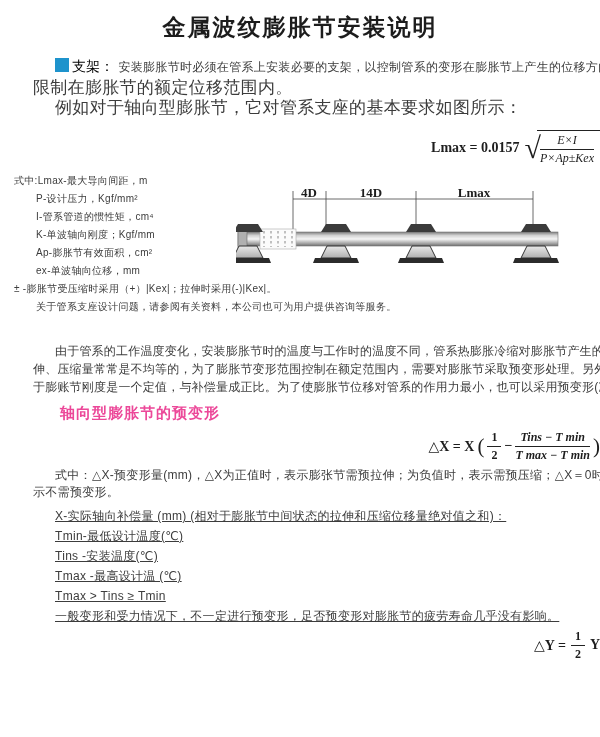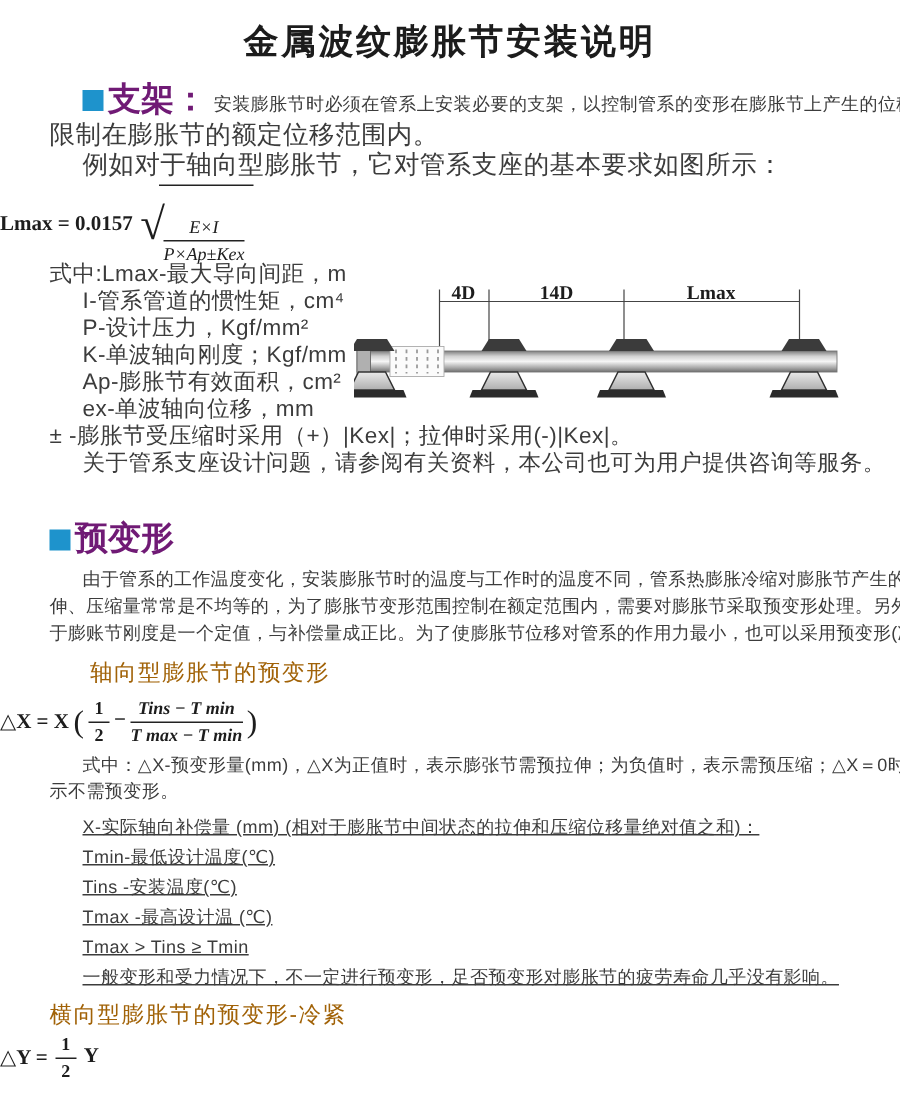--- a/index.html
+++ b/index.html
@@ -5,45 +5,45 @@
   html,body{margin:0;padding:0;background:#ffffff;}
   .page{
     position:relative;width:600px;height:737px;background:#ffffff;overflow:hidden;
     font-family:"Liberation Sans","DejaVu Sans",sans-serif;color:#3c3c3c;
   }
   .title{
     margin:0;padding-top:12px;text-align:center;
     font-size:23px;font-weight:bold;letter-spacing:2px;color:#1c1c1c;
   }
   .sq{display:inline-block;width:14px;height:14px;background:#1e93cc;margin-right:3px;vertical-align:-1px;}
-  .sec-head{font-size:22px;font-weight:bold;color:#701a75;}
-  .sub-head{font-size:15px;font-weight:normal;color:#a16207;letter-spacing:1px;}
+  .sec-head{font-size:14px;font-weight:normal;color:#000000;}
+  .sub-head{font-size:15px;font-weight:bold;color:#ec4899;letter-spacing:1px;}
   .bodytxt{font-size:17px;line-height:20px;letter-spacing:0.3px;}
   .line{white-space:nowrap;}
   .ind{padding-left:22px;}
   .support-block{margin:12px 30px 0 33px;}
   .support-first{line-height:22px;}
   .support-first .txt{font-size:12px;letter-spacing:0.3px;}
-  .varlist{margin-left:33px;font-size:15px;line-height:18px;letter-spacing:0.3px;}
+  .varlist{margin-left:14px;font-size:10px;line-height:18px;letter-spacing:0.3px;}
   .midblock{position:relative;margin-top:4px;height:164px;}
   .diagram{position:absolute;left:236px;top:14px;}
   .preform-block{margin:6px 30px 0 33px;}
   .preform-lines{font-size:12px;line-height:18px;letter-spacing:0.2px;margin-top:3px;}
   .axial-head{margin:8px 0 0 60px;}
   .expl{margin:4px 30px 0 33px;font-size:12px;line-height:17px;letter-spacing:0.3px;}
   .axvars{margin:5px 30px 0 33px;font-size:12px;line-height:20px;letter-spacing:0.3px;text-decoration:underline;}
   .lateral-head{margin:6px 0 0 33px;}
 
   
-  .formula{display:flex;justify-content:flex-start;align-items:center;
+  .formula{display:flex;justify-content:flex-end;align-items:center;
     font-family:"Liberation Serif","DejaVu Serif",serif;color:#1d1d1d;}
   .f1{margin-top:10px;height:40px;}
   .f-lhs{font-weight:bold;font-size:14px;margin-right:5px;}
   .sqrt-glyph{font-size:30px;line-height:26px;font-weight:normal;}
-  .radicand{border-top:1.5px solid #222;padding:20px 6px 0 3px;margin-left:-4px;}
+  .radicand{border-top:1.5px solid #222;padding:2px 6px 0 3px;margin-left:-4px;}
   .frac{display:inline-flex;flex-direction:column;text-align:center;
     font-size:12px;line-height:1.25;vertical-align:middle;}
   .frac .num{border-bottom:1px solid #222;padding:0 4px 1px;display:block;}
   .frac .den{padding-top:1px;display:block;}
   .ital{font-style:italic;}
   .f2{margin-top:6px;height:34px;font-size:14px;font-weight:bold;gap:3px;}
   .paren{font-size:21px;font-weight:normal;line-height:1;}
   .f2 .frac{font-weight:bold;}
   .f3{margin-top:4px;height:30px;font-size:14px;font-weight:bold;gap:5px;}
 
@@ -72,22 +72,22 @@
       <span class="frac ital">
         <span class="num">E×I</span>
         <span class="den">P×Ap±Kex</span>
       </span>
     </span>
   </div>
 
   <div class="midblock">
     <div class="varlist">
       <div class="line">式中:Lmax-最大导向间距，m</div>
+      <div class="line ind">P-设计压力，Kgf/mm²</div>
       <div class="line ind">I-管系管道的惯性矩，cm⁴</div>
-      <div class="line ind">P-设计压力，Kgf/mm²</div>
       <div class="line ind">K-单波轴向刚度；Kgf/mm</div>
       <div class="line ind">Ap-膨胀节有效面积，cm²</div>
       <div class="line ind">ex-单波轴向位移，mm</div>
       <div class="line">± -膨胀节受压缩时采用（+）|Kex|；拉伸时采用(-)|Kex|。</div>
       <div class="line ind">关于管系支座设计问题，请参阅有关资料，本公司也可为用户提供咨询等服务。</div>
     </div>
 
     <div class="diagram">
       <svg width="330" height="95" viewBox="0 0 330 95">
         <defs>
@@ -143,23 +143,20 @@
         <g>
           <path d="M 285 46 L 290 38 L 310 38 L 315 46 Z" fill="#3b3b3b"></path>
           <path d="M 291 60 L 309 60 L 315 72 L 285 72 Z" fill="url(#supGrad)" stroke="#333" stroke-width="1"></path>
           <path d="M 279 72 L 321 72 L 323 77 L 277 77 Z" fill="#2b2b2b"></path>
         </g>
       </svg>
     </div>
   </div>
 
   <div class="preform-block">
-    <div class="line">
-      <span class="sq"></span><span class="sec-head">预变形</span>
-    </div>
     <div class="preform-lines">
       <div class="line ind">由于管系的工作温度变化，安装膨胀节时的温度与工作时的温度不同，管系热膨胀冷缩对膨胀节产生的拉</div>
       <div class="line">伸、压缩量常常是不均等的，为了膨胀节变形范围控制在额定范围内，需要对膨胀节采取预变形处理。另外，由</div>
       <div class="line">于膨账节刚度是一个定值，与补偿量成正比。为了使膨胀节位移对管系的作用力最小，也可以采用预变形(冷紧)方</div>
     </div>
   </div>
 
   <div class="axial-head line">
     <span class="sub-head">轴向型膨胀节的预变形</span>
   </div>
@@ -186,23 +183,20 @@
 
   <div class="axvars">
     <div class="line ind">X-实际轴向补偿量 (mm) (相对于膨胀节中间状态的拉伸和压缩位移量绝对值之和)：</div>
     <div class="line ind">Tmin-最低设计温度(℃)</div>
     <div class="line ind">Tins -安装温度(℃)</div>
     <div class="line ind">Tmax -最高设计温 (℃)</div>
     <div class="line ind">Tmax &gt; Tins ≥ Tmin</div>
     <div class="line ind">一般变形和受力情况下，不一定进行预变形，足否预变形对膨胀节的疲劳寿命几乎没有影响。</div>
   </div>
 
-  <div class="lateral-head line">
-    <span class="sub-head">横向型膨胀节的预变形-冷紧</span>
-  </div>
 
   <div class="formula f3">
     <span>△Y =</span>
     <span class="frac">
       <span class="num">1</span>
       <span class="den">2</span>
     </span>
     <span>Y</span>
   </div>
 

